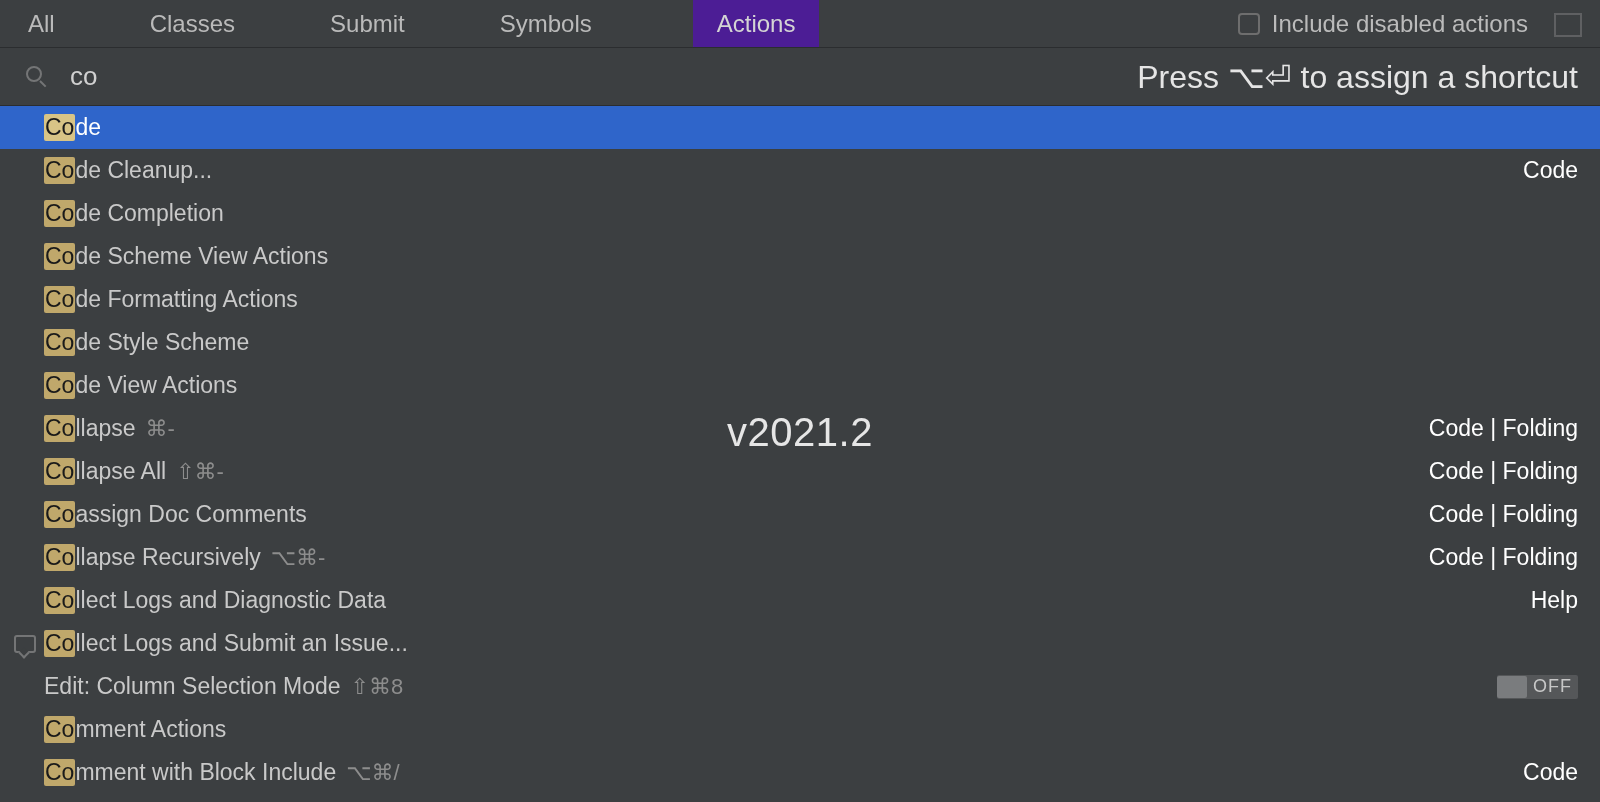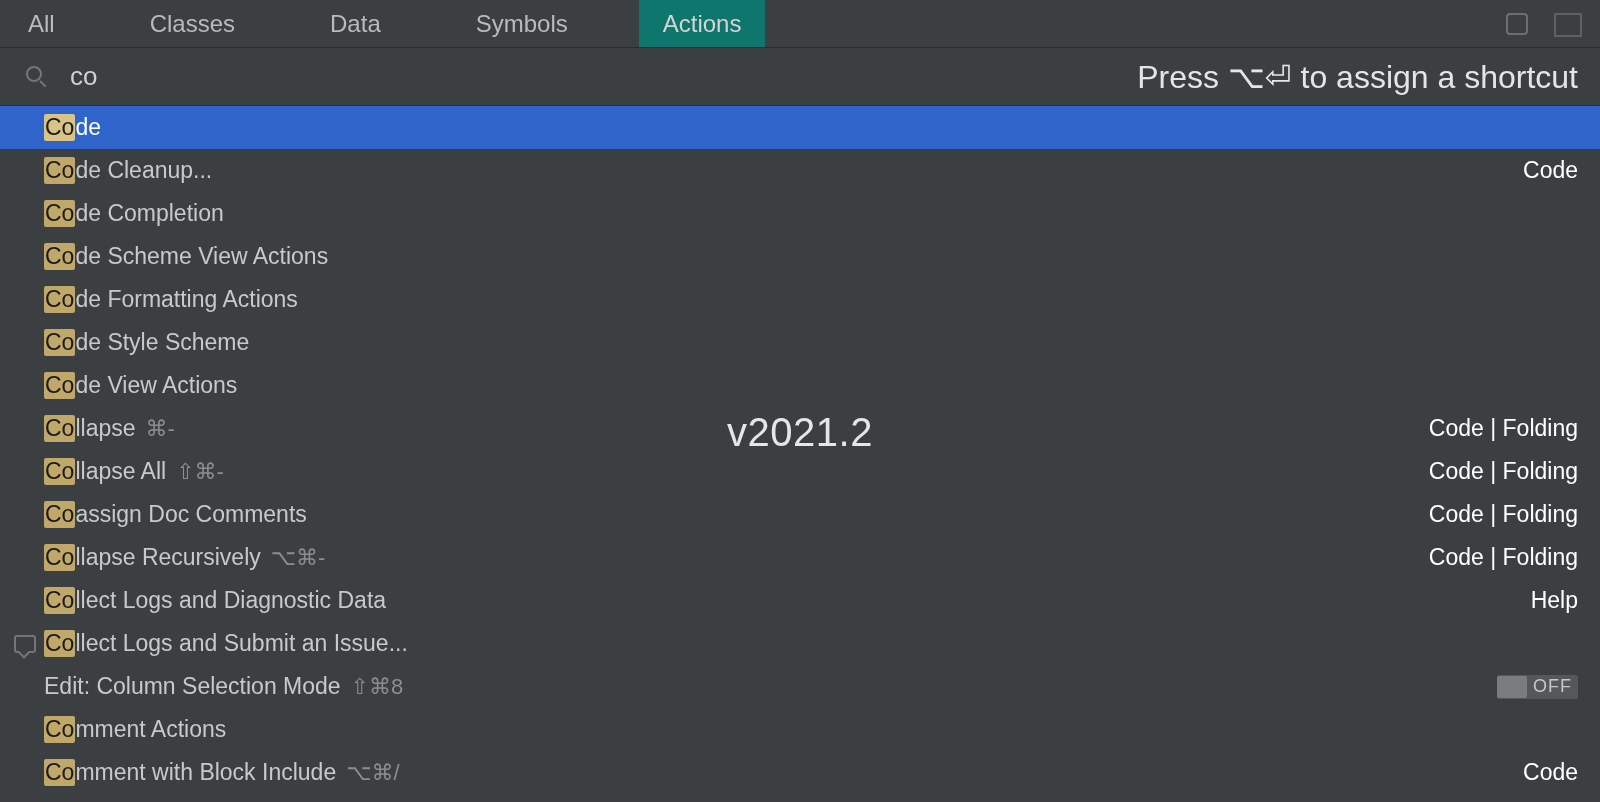--- a/index.html
+++ b/index.html
@@ -22,22 +22,23 @@
   }
   .tab {
     display: flex;
     align-items: center;
     padding: 0 24px;
     color: #bababa;
     cursor: pointer;
     font-size: 24px;
   }
   .tab.active {
-    background: #0f766e;
+    background: #4c1d95;
     color: #d4d4d4;
+    margin-left: 30px;
   }
   .tabs-spacer { flex: 1; }
   .include-wrap {
     display: flex;
     align-items: center;
     gap: 12px;
     padding-right: 18px;
   }
   .checkbox {
     width: 22px; height: 22px;
@@ -196,26 +197,27 @@
     letter-spacing: .5px;
     pointer-events: none;
   }
 </style>
 </head>
 <body>
 
 <div class="tabs">
   <div class="tab">All</div>
   <div class="tab">Classes</div>
-  <div class="tab">Data</div>
+  <div class="tab">Submit</div>
   <div class="tab">Symbols</div>
   <div class="tab active">Actions</div>
   <div class="tabs-spacer"></div>
   <div class="include-wrap">
     <span class="checkbox"></span>
+    <span>Include disabled actions</span>
     <span class="pin-icon"></span>
   </div>
 </div>
 
 <div class="search-row">
   <span class="search-icon">
     <span class="circle"></span>
       <span class="handle"></span>
   </span>
   <input class="search-input" value="co" style="">

